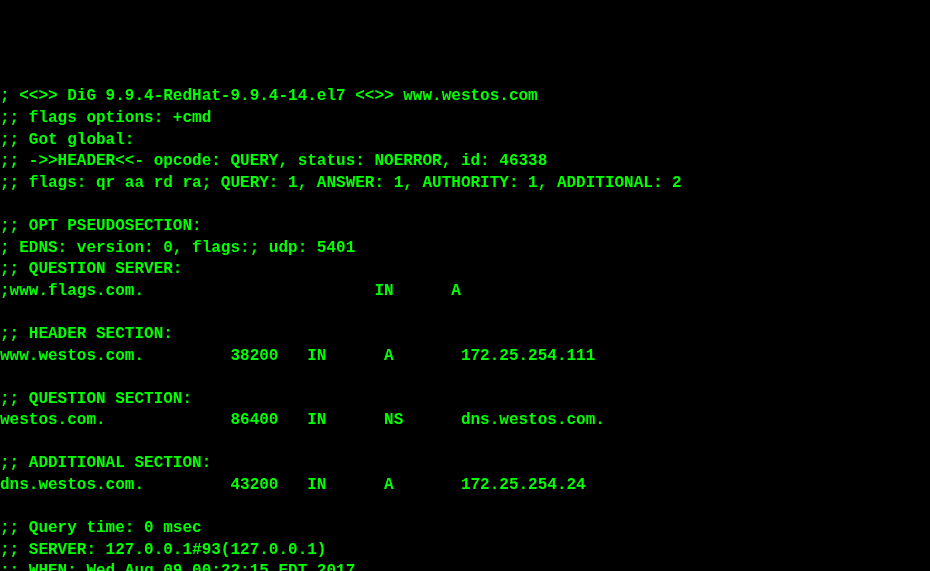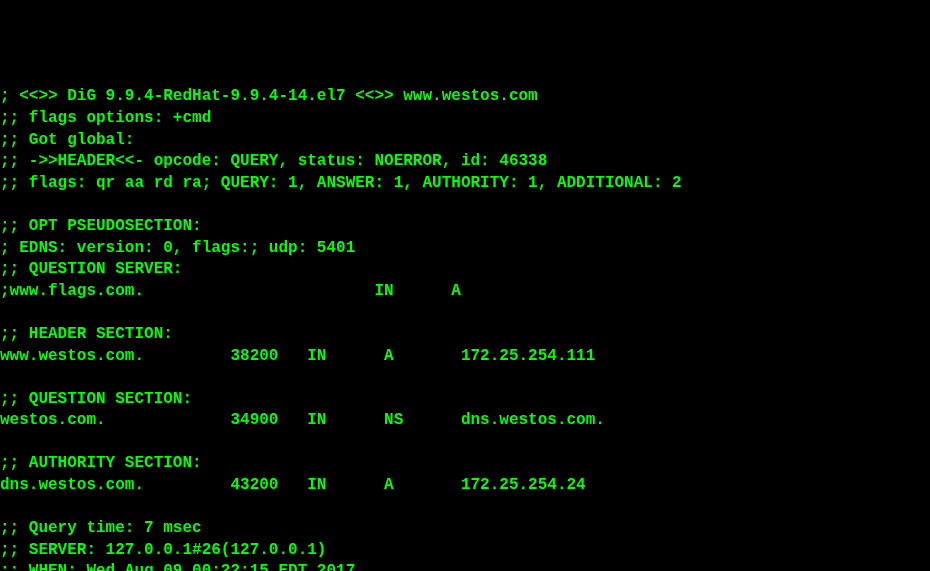--- a/index.html
+++ b/index.html
@@ -33,25 +33,25 @@
 <span></span>
 <span>;; OPT PSEUDOSECTION:</span>
 <span>; EDNS: version: 0, flags:; udp: 5401</span>
 <span>;; QUESTION SERVER:</span>
 <span>;www.flags.com.                        IN      A</span>
 <span></span>
 <span>;; HEADER SECTION:</span>
 <span>www.westos.com.         38200   IN      A       172.25.254.111</span>
 <span></span>
 <span>;; QUESTION SECTION:</span>
-<span>westos.com.             34900   IN      NS      dns.westos.com.</span>
+<span>westos.com.             86400   IN      NS      dns.westos.com.</span>
 <span></span>
-<span>;; AUTHORITY SECTION:</span>
+<span>;; ADDITIONAL SECTION:</span>
 <span>dns.westos.com.         43200   IN      A       172.25.254.24</span>
 <span></span>
-<span>;; Query time: 7 msec</span>
-<span>;; SERVER: 127.0.0.1#26(127.0.0.1)</span>
+<span>;; Query time: 0 msec</span>
+<span>;; SERVER: 127.0.0.1#93(127.0.0.1)</span>
 <span>;; WHEN: Wed Aug 09 00:22:15 EDT 2017</span>
 
 </div>
 
 
 
 
 </body></html>

